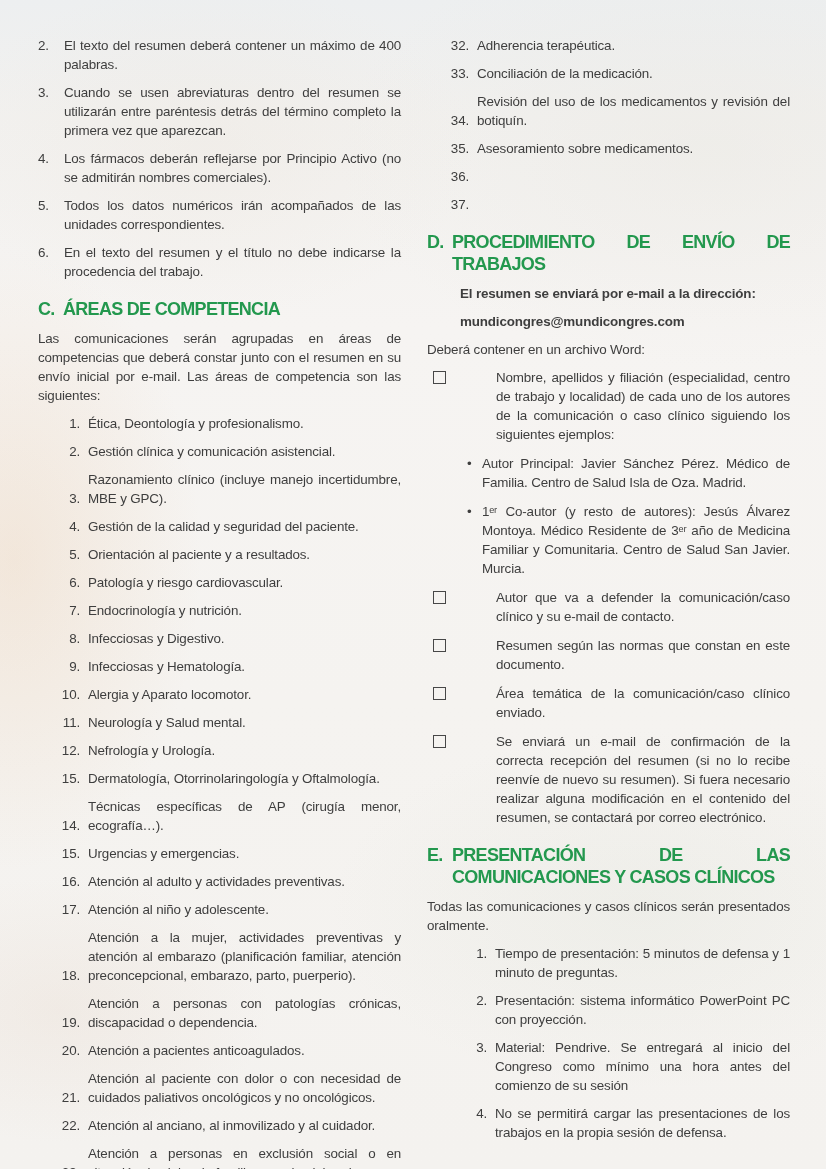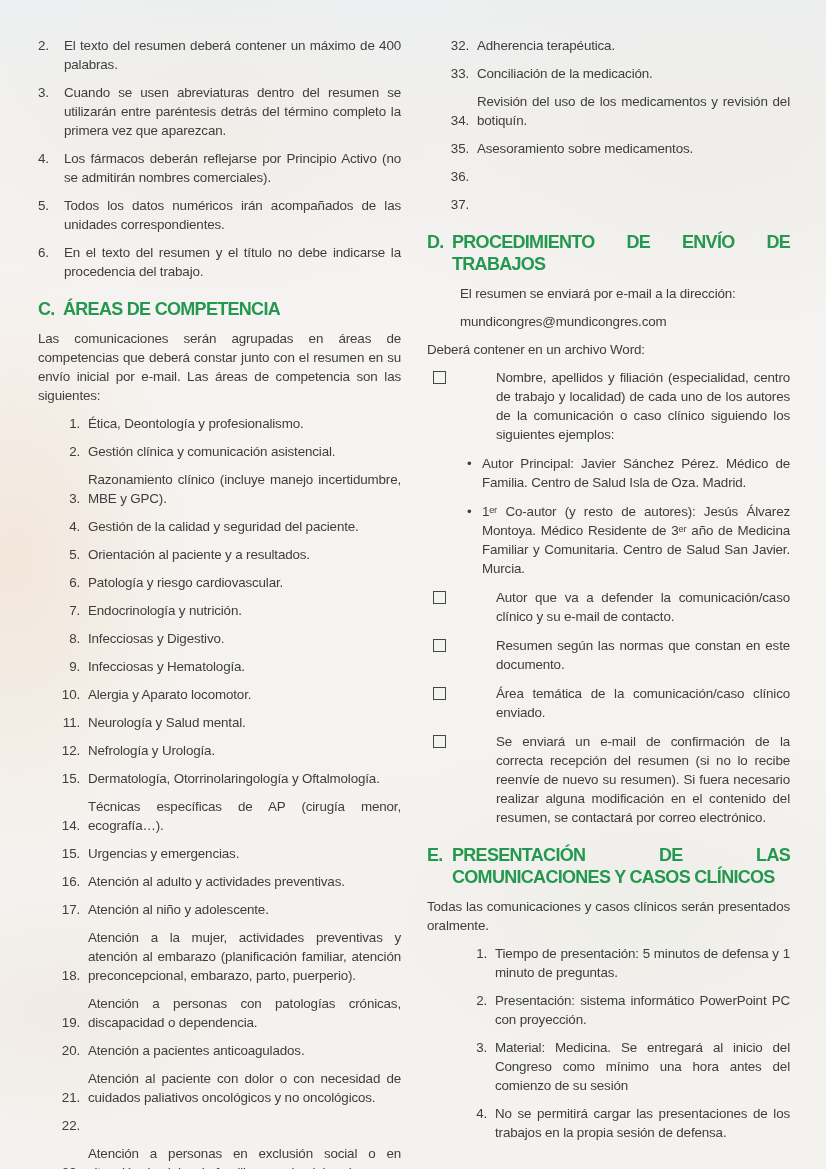--- a/index.html
+++ b/index.html
@@ -21,21 +21,21 @@
   }
   .content{
     position:absolute;left:38px;top:36px;width:752px;
     display:flex;gap:26px;
   }
   .col{width:363px;flex:0 0 363px;}
 
   
   .body-text{font-size:13.4px;line-height:19px;letter-spacing:-0.15px;text-align:justify;}
   p{margin:0 0 9px 0;}
-  .bold{font-weight:normal;padding-left:33px;}
+  .bold{font-weight:bold;padding-left:33px;}
 
   
   h2.sec{
     display:flex;align-items:flex-start;
     margin:17px 0 9px 0;
     font-size:18px;line-height:22px;letter-spacing:-0.7px;
     font-weight:bold;color:#23984e;
   }
   h2.sec .sec-letter{flex:0 0 25px;}
   h2.sec .sec-title{flex:1;}
@@ -209,20 +209,21 @@
             <span class="txt">Atención a pacientes anticoagulados.</span>
           </div>
 
           <div class="num-item">
             <span class="num">21.</span>
             <span class="txt">Atención al paciente con dolor o con necesidad de cuidados paliativos oncológicos y no oncológicos.</span>
           </div>
 
           <div class="num-item">
             <span class="num">22.</span>
+            <span class="txt">Atención al anciano, al inmovilizado y al cuidador.</span>
           </div>
 
           <div class="num-item">
             <span class="num">23.</span>
             <span class="txt">Atención a personas en exclusión social o en situación de violencia familiar, escolar, laboral.</span>
           </div>
 
         </div>
     </div>
 
@@ -323,21 +324,21 @@
             <span class="txt">Tiempo de presentación: 5 minutos de defensa y 1 minuto de preguntas.</span>
           </div>
 
           <div class="num-item">
             <span class="num">2.</span>
             <span class="txt">Presentación: sistema informático PowerPoint PC con proyección.</span>
           </div>
 
           <div class="num-item">
             <span class="num">3.</span>
-            <span class="txt">Material: Medicina. Se entregará al inicio del Congreso como mínimo una hora antes del comienzo de su sesión</span>
+            <span class="txt">Material: Pendrive. Se entregará al inicio del Congreso como mínimo una hora antes del comienzo de su sesión</span>
           </div>
 
           <div class="num-item">
             <span class="num">4.</span>
             <span class="txt">No se permitirá cargar las presentaciones de los trabajos en la propia sesión de defensa.</span>
           </div>
         </div>
 
     </div>
   </div>

